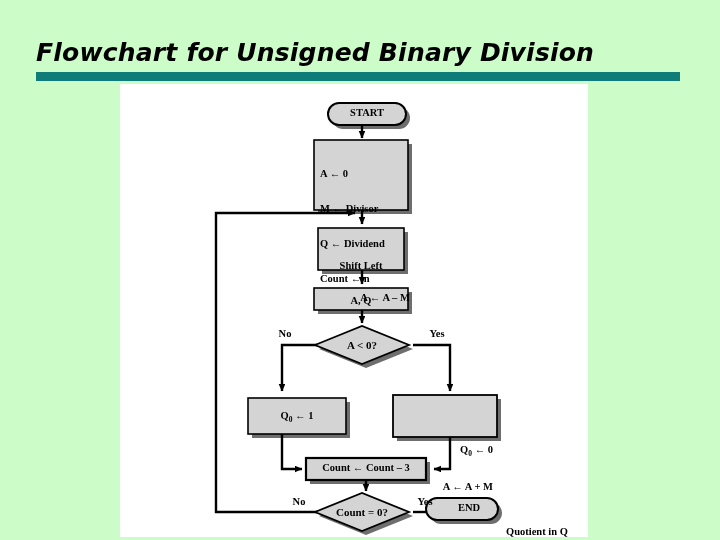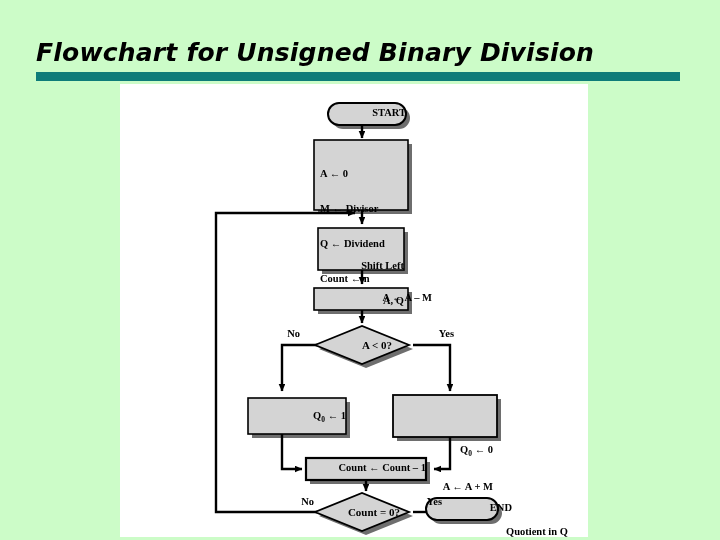--- a/index.html
+++ b/index.html
@@ -29,21 +29,21 @@
   }
 
   
   #chart{position:absolute;left:0;top:0;width:468px;height:453px;}
   #chart svg{position:absolute;left:0;top:0;}
 
   .fl-label{
     position:absolute;
     font-family:"Liberation Serif", serif;
     font-weight:bold;color:#000;
-    text-align:right;line-height:1.12;
+    text-align:center;line-height:1.12;
     white-space:pre;
     pointer-events:none;
   }
   .sz10{font-size:10.5px;}
   .sz9{font-size:11px;}
   .sub{font-size:7.5px;vertical-align:sub;}
 </style>
 </head>
 <body>
 
@@ -132,21 +132,21 @@
 
       <div class="fl-label sz9" style="left:212px;top:255px;width:60px;">A &lt; 0?</div>
 
       <div class="fl-label sz10" style="left:128px;top:326px;width:98px;"><span>Q</span><span class="sub">0</span><span> ← 1</span></div>
 
       <div class="fl-label sz10" style="left:277px;top:336px;width:96px;text-align:right;">
         <div><span>Q</span><span class="sub">0</span><span> ← 0</span></div>
         <div>A ← A + M</div>
       </div>
 
-      <div class="fl-label sz10" style="left:186px;top:378px;width:120px;">Count ← Count – 1</div>
+      <div class="fl-label sz10" style="left:186px;top:378px;width:120px;">Count ← Count – 3</div>
 
       <div class="fl-label sz9" style="left:204px;top:422px;width:76px;">Count = 0?</div>
 
       <div class="fl-label sz10" style="left:306px;top:418px;width:86px;">END</div>
 
       <div class="fl-label sz10" style="left:150px;top:244px;width:30px;">No</div>
       <div class="fl-label sz10" style="left:300px;top:244px;width:34px;">Yes</div>
       <div class="fl-label sz10" style="left:164px;top:412px;width:30px;">No</div>
       <div class="fl-label sz10" style="left:288px;top:412px;width:34px;">Yes</div>
 

